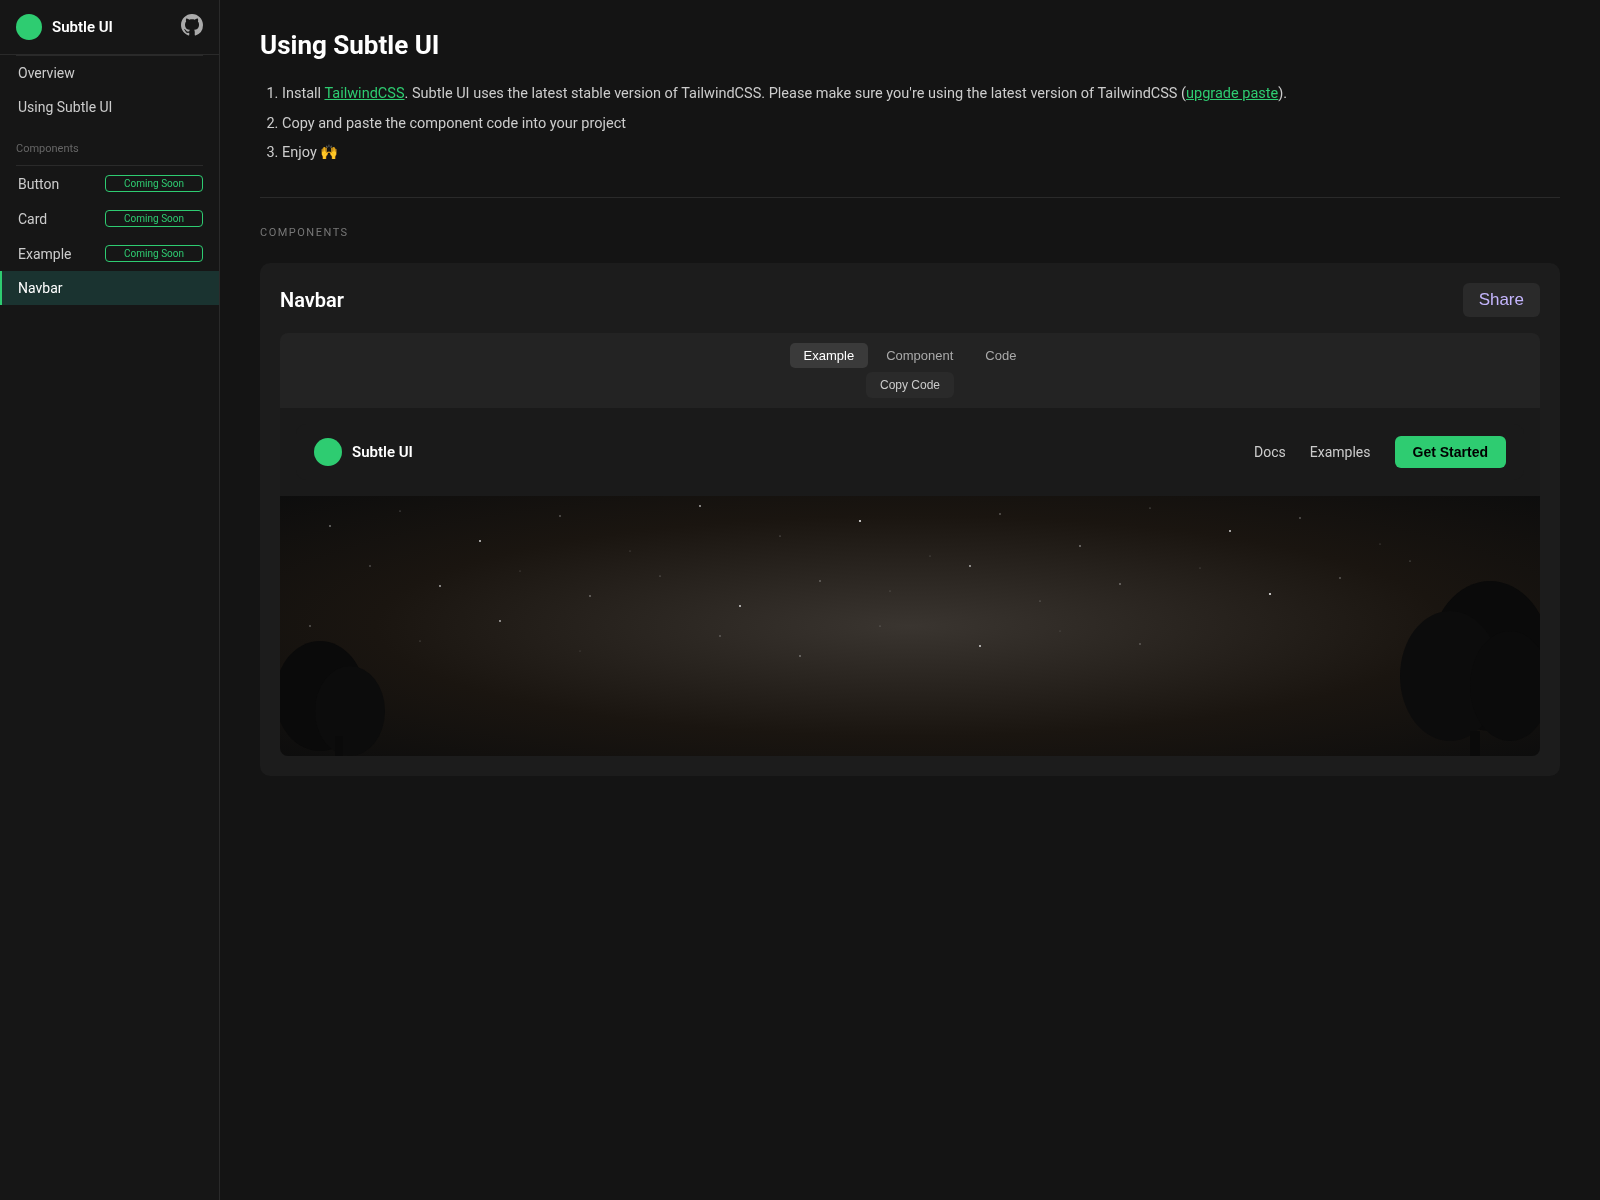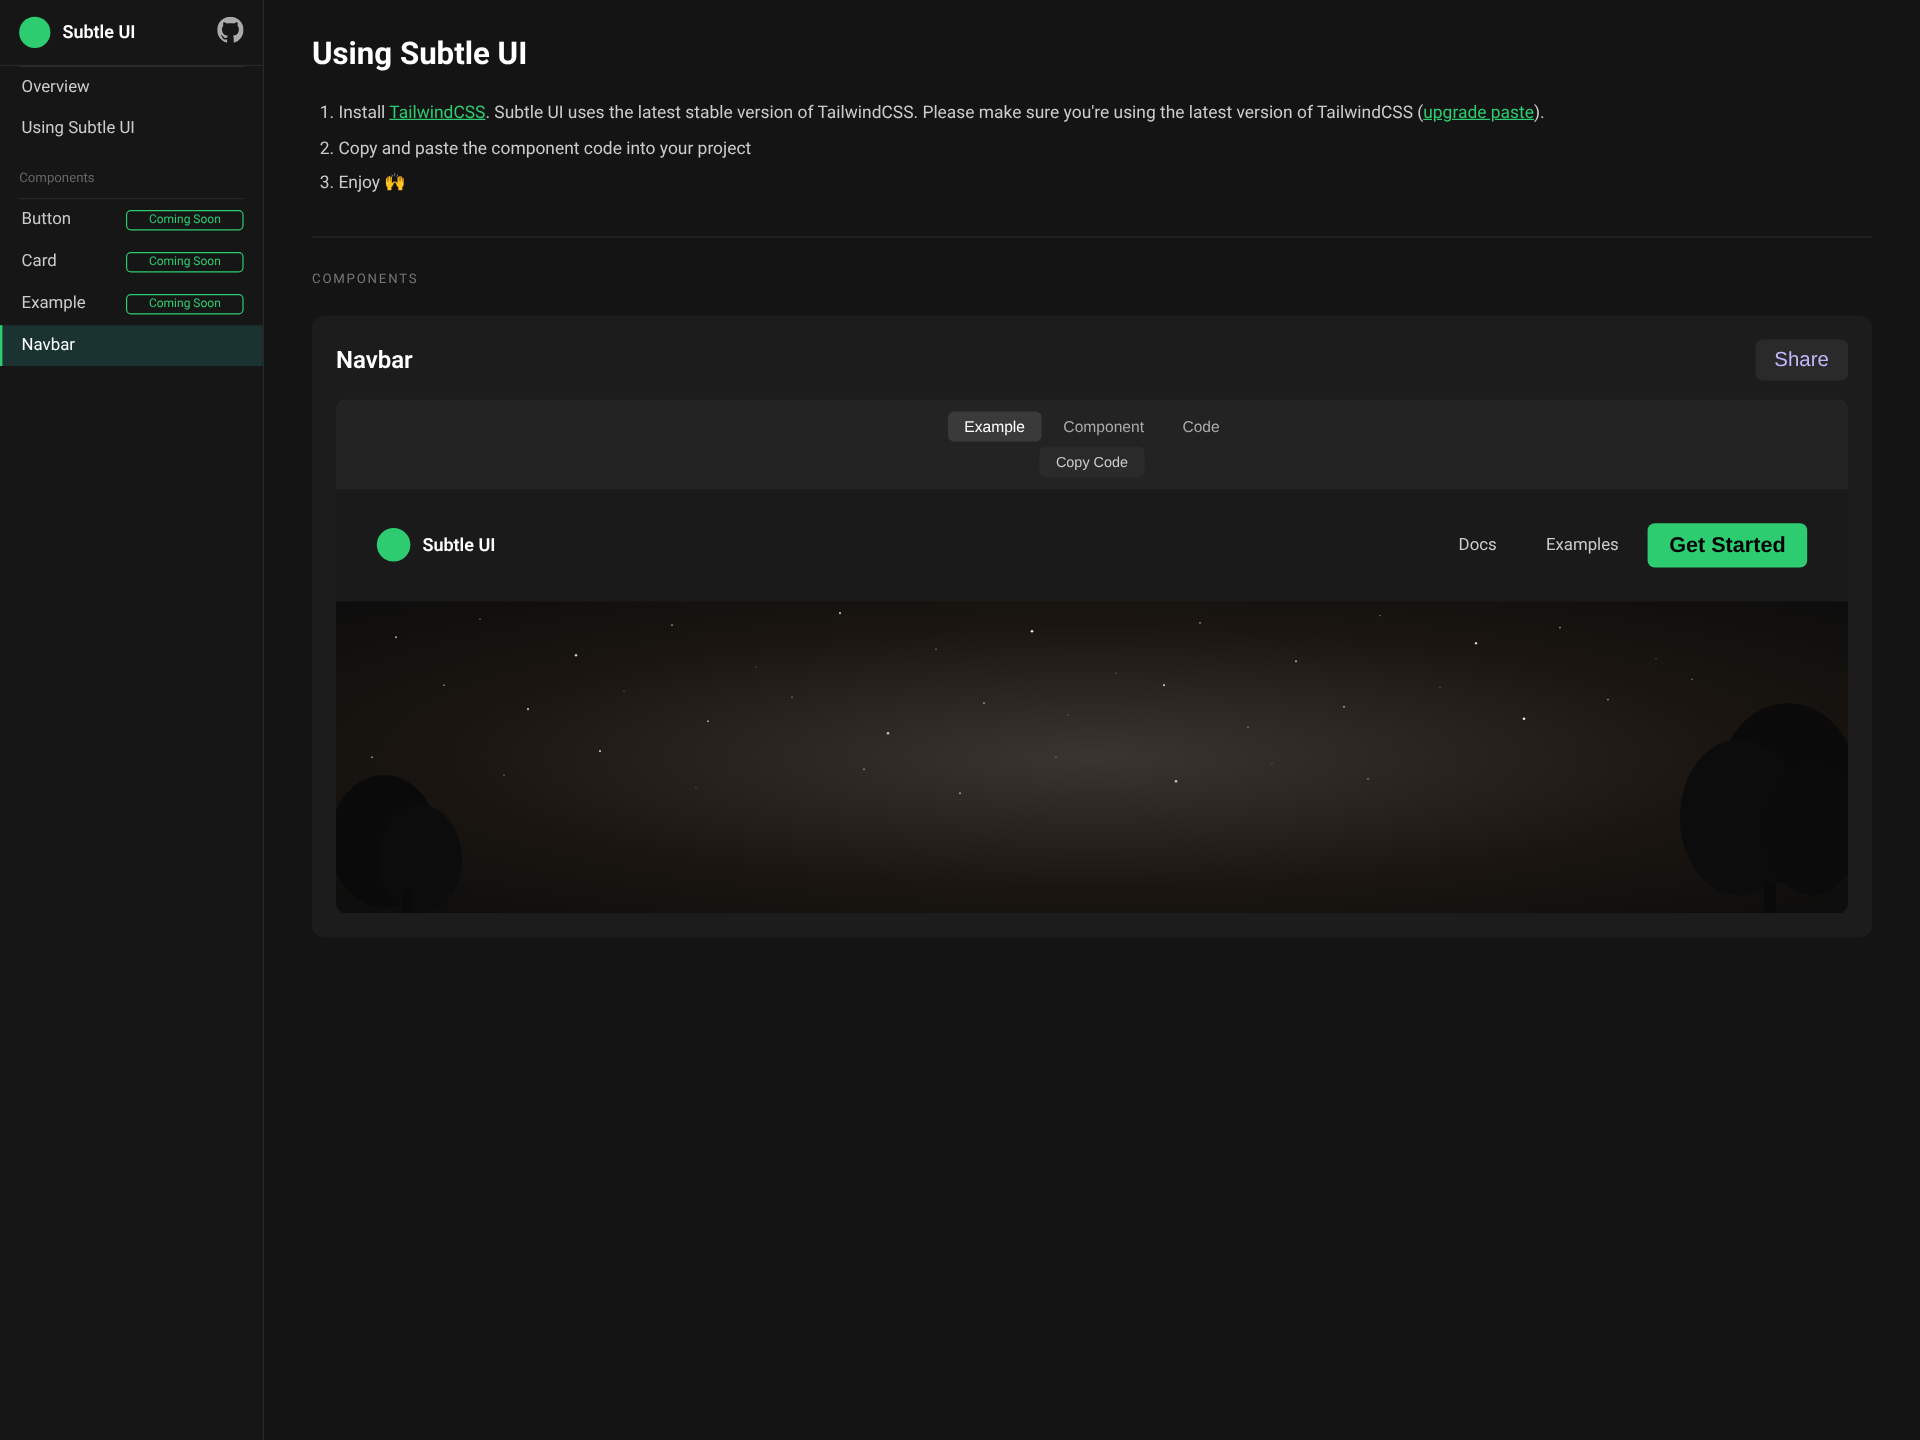--- a/index.html
+++ b/index.html
@@ -68,21 +68,21 @@
       margin-bottom: 6px;
     }
     .sidebar-divider {
       height: 1px;
       background: #2a2a2a;
       margin: 0 16px;
     }
 
     .sidebar-item {
       display: flex;
-      align-items: flex-start;
+      align-items: center;
       justify-content: space-between;
       padding: 9px 16px;
       cursor: pointer;
       font-size: 14px;
       color: #cccccc;
       border-left: 2px solid transparent;
     }
     .sidebar-item.active {
       background: #1a3330;
       border-left: 2px solid #2ecc71;
@@ -256,29 +256,28 @@
     }
     .demo-nav-links {
       display: flex;
       gap: 24px;
       align-items: center;
     }
     .demo-nav-link {
       font-size: 14px;
       color: #ccc;
       cursor: pointer;
-      margin-left: 17px;
     }
     .demo-cta {
       background: #2ecc71;
       border: none;
       border-radius: 6px;
       color: #000;
       padding: 8px 18px;
-      font-size: 18px;
+      font-size: 14px;
       font-weight: 600;
       cursor: pointer;
     }
 
     
     .starry-bg {
       width: 100%;
       height: 260px;
       position: relative;
       overflow: hidden;

